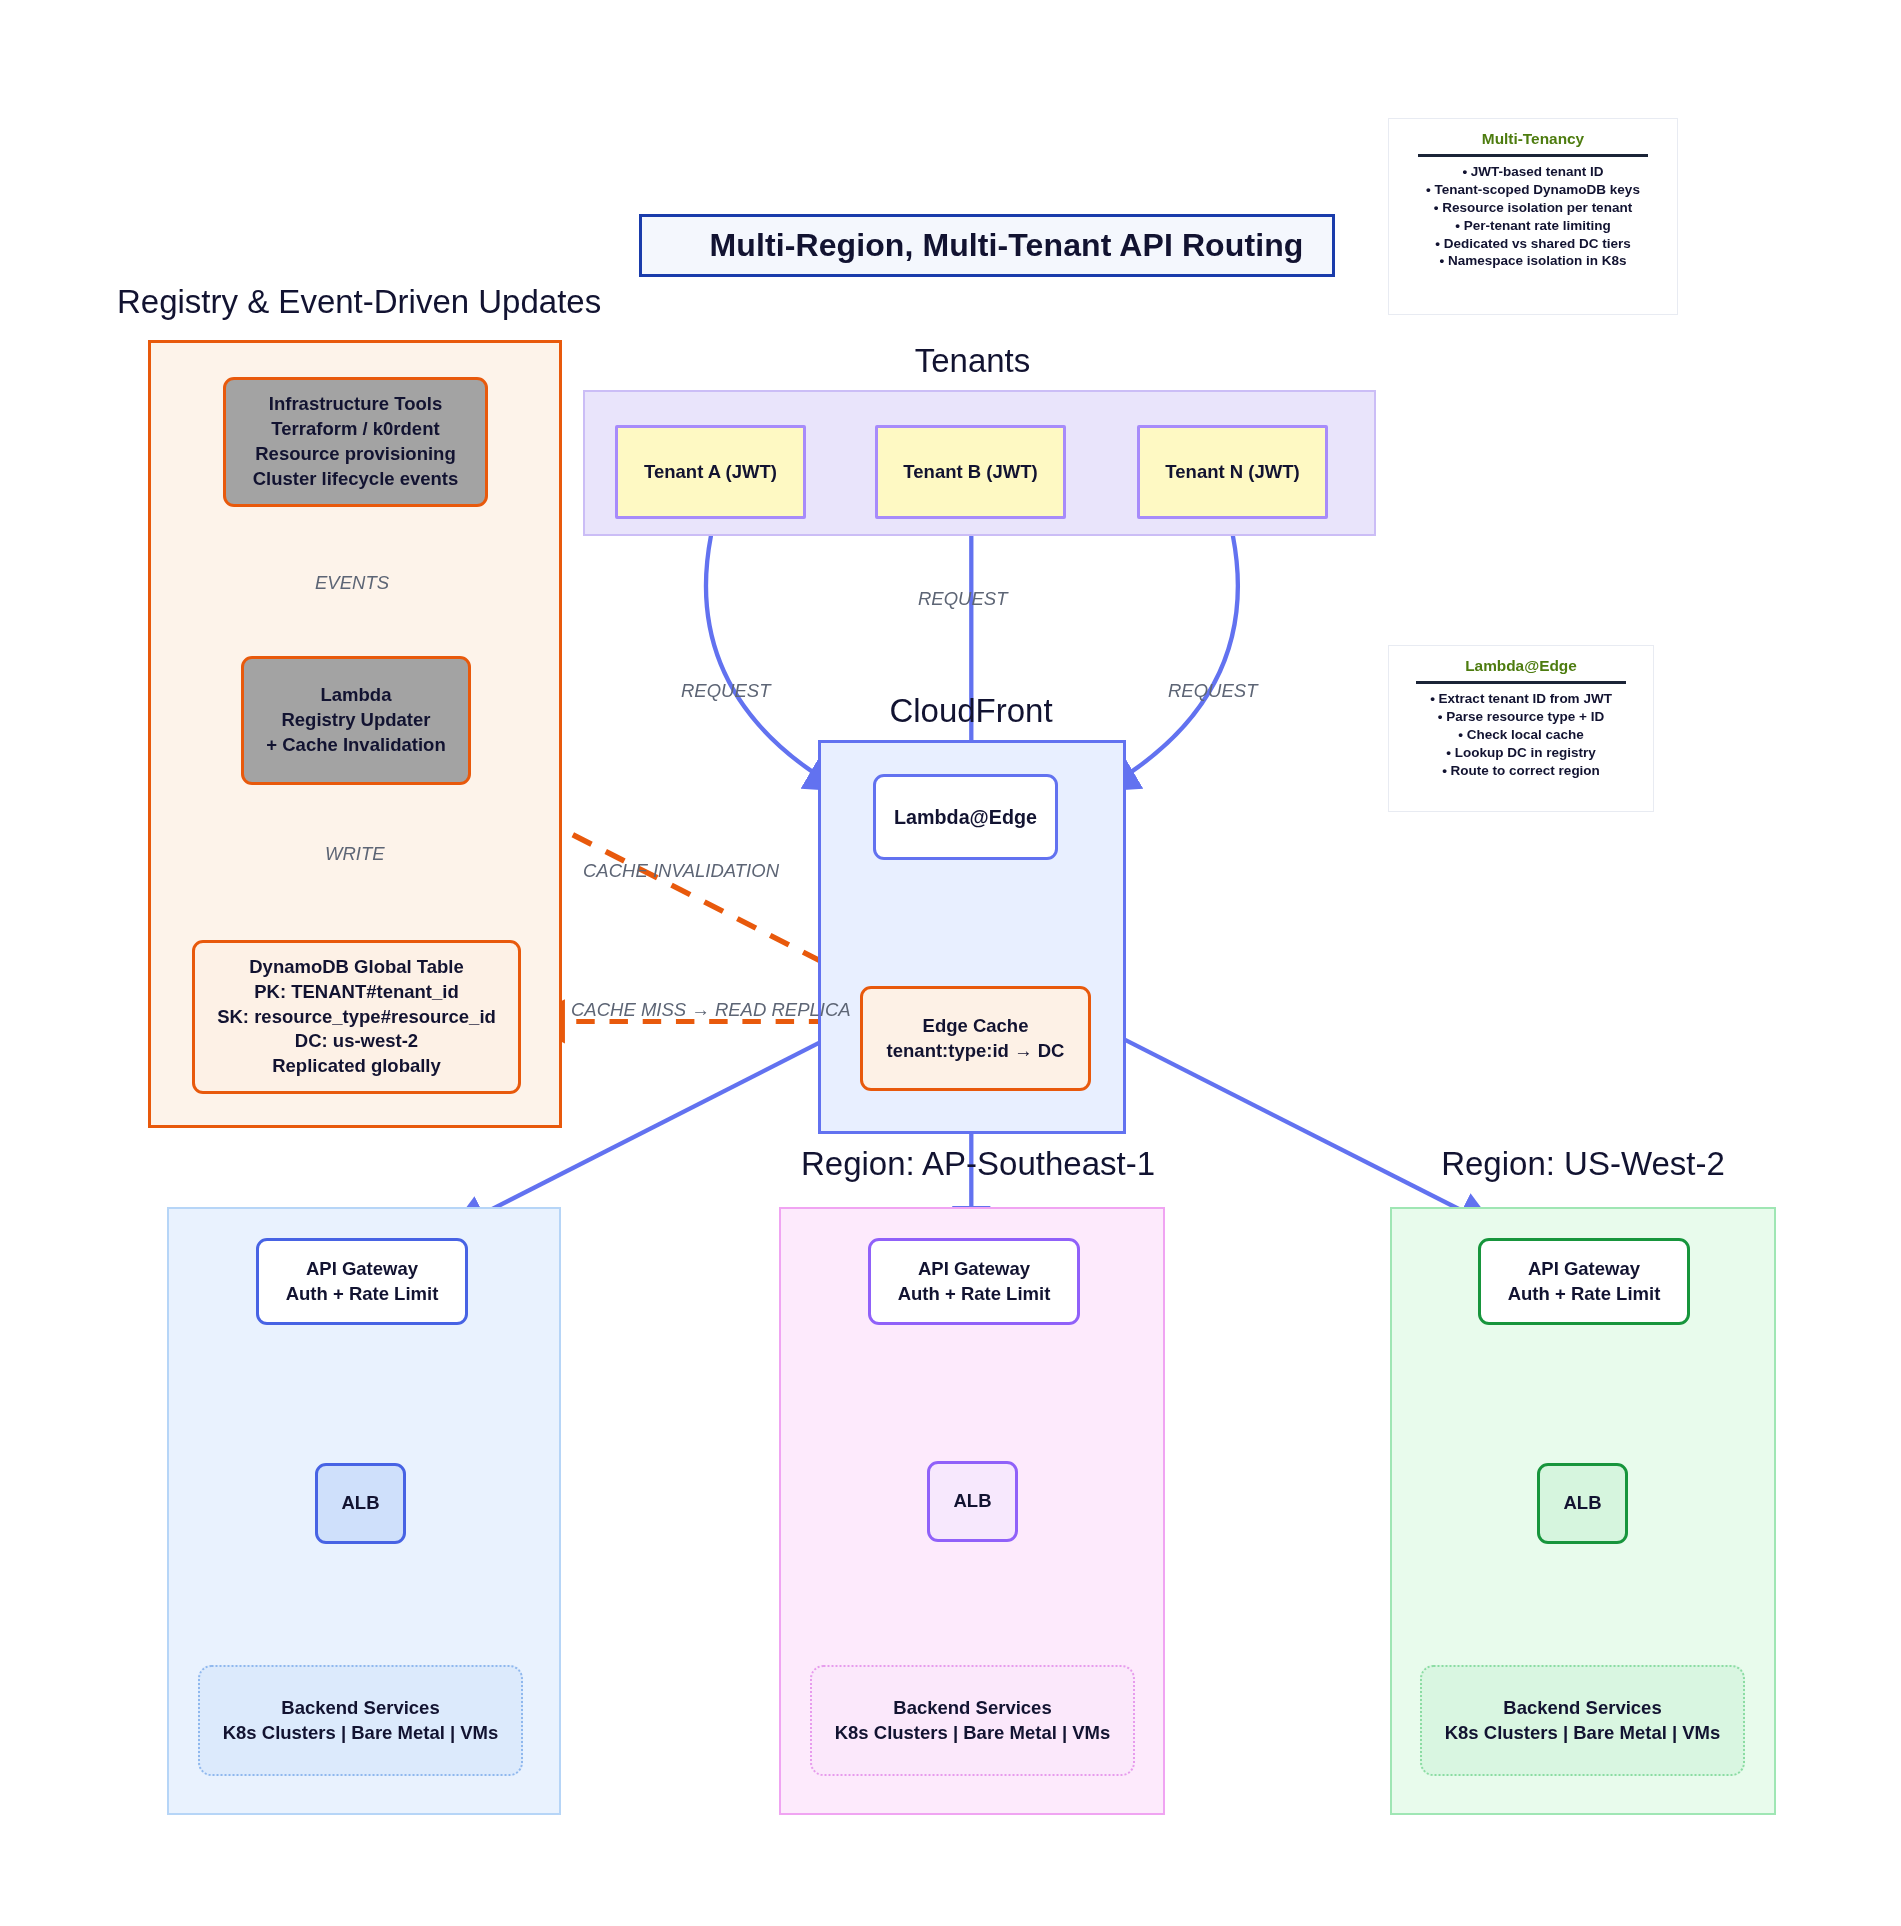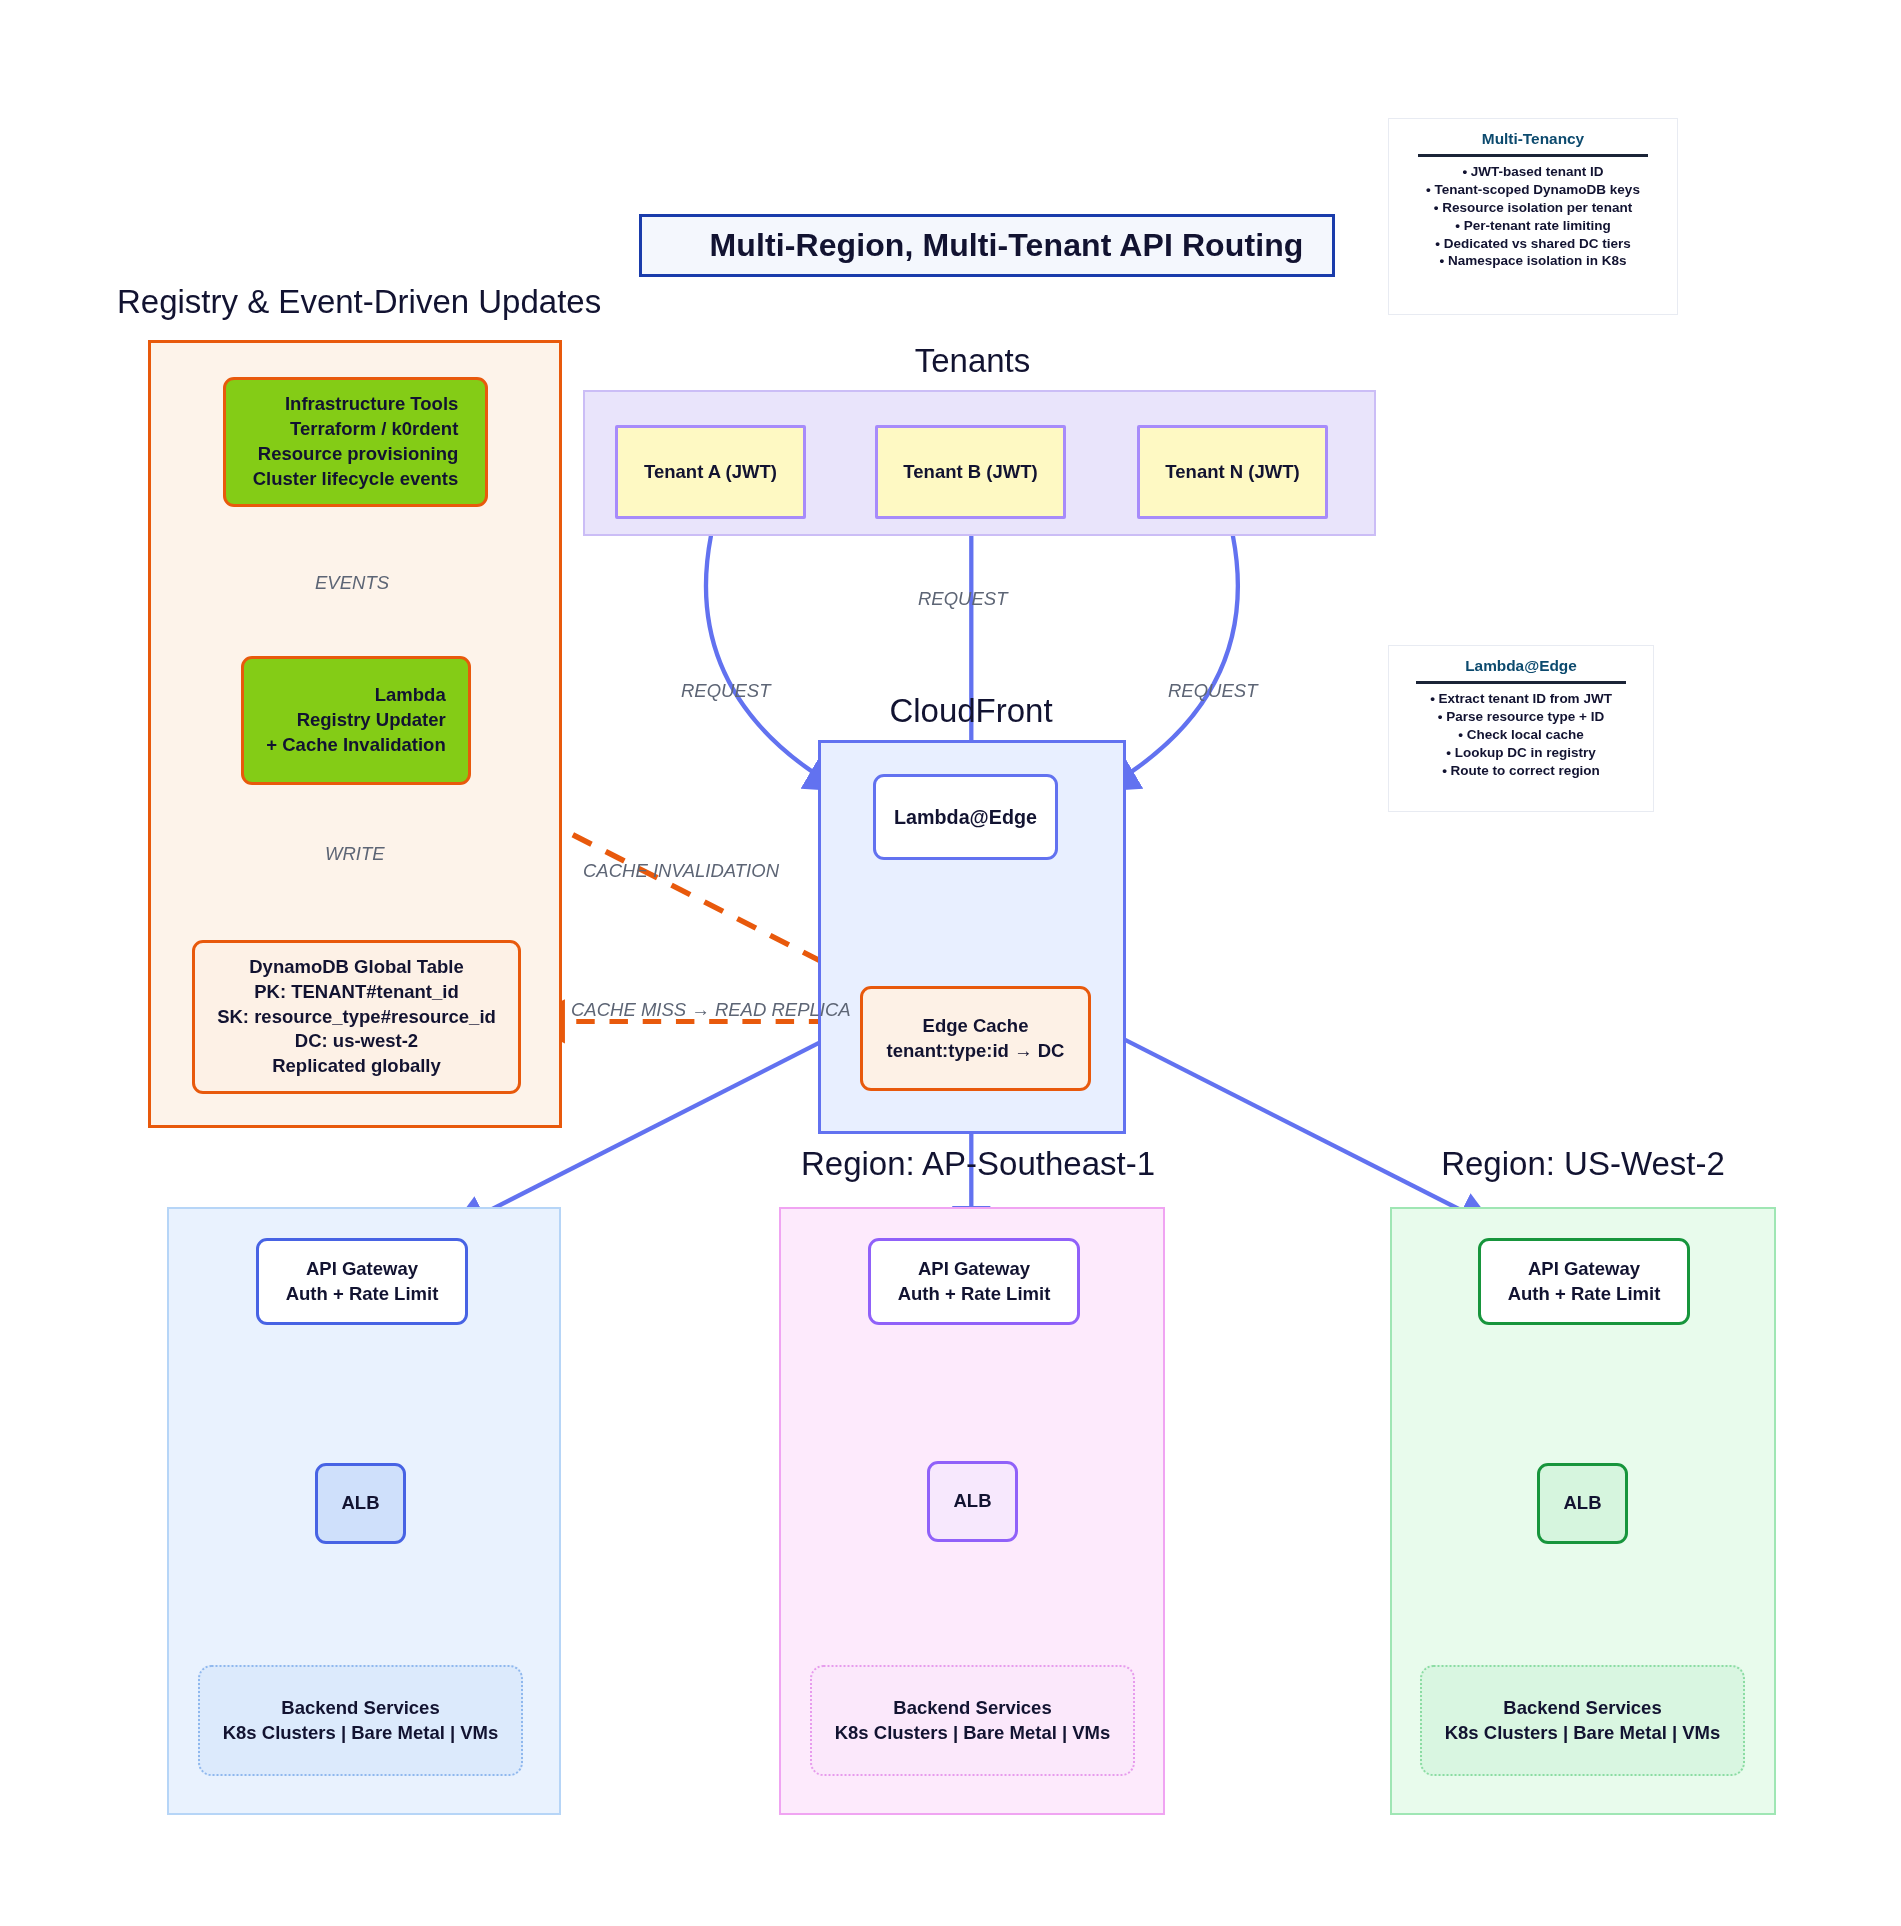--- a/index.html
+++ b/index.html
@@ -15,30 +15,30 @@
   .node .lines{padding:3.7px 8.6px;}
 
   
   #title-banner{position:absolute;left:639px;top:214px;width:651px;height:57px;background:#f4f7fd;
      border:3.7px solid #1a3cab;display:flex;align-items:center;justify-content:center;padding-left:39px;}
   #title-banner span{font-size:32px;font-weight:bold;color:#121331;letter-spacing:0.1px;}
 
   
   .legend{position:absolute;box-sizing:border-box;background:#ffffff;border:1.8px solid #e8ebf2;
      display:flex;flex-direction:column;align-items:center;padding:11px 9.8px;}
-  .legend .lg-title{font-size:15.4px;font-weight:bold;color:#0c4a6e;margin-bottom:3.7px;text-align:center;}
+  .legend .lg-title{font-size:15.4px;font-weight:bold;color:#4d7c0f;margin-bottom:3.7px;text-align:center;}
   .legend .rule{width:86%;height:0;border-top:3.1px solid #1b2437;margin:2.5px 0 6.2px 0;}
   .legend .lg-item{font-size:13.5px;font-weight:bold;color:#121331;line-height:1.32;}
 
   
   .elabel{position:absolute;font-size:18.5px;font-style:italic;color:#5d6575;white-space:nowrap;}
 
   
   .pal-orange-panel{background:#fdf3ea;border:3.7px solid #e8590c;}
-  .pal-orange-node{background:#84cc16;border:3.7px solid #e8590c;border-radius:11px;text-align:right;}
+  .pal-orange-node{background:#a3a3a3;border:3.7px solid #e8590c;border-radius:11px;}
   .pal-orange-fill{background:#fdf1e6;border:3.7px solid #e8590c;border-radius:11px;}
 
   .pal-purple-panel{background:#e9e4fb;border:2.5px solid #cbbdf6;}
   .pal-purple-node{background:#fef9c3;border:3.7px solid #a78bfa;border-radius:2px;align-items:center;}
 
   .pal-blue-panel{background:#e8efff;border:3.1px solid #6272f0;}
   .pal-blue-node{background:#ffffff;border:3.1px solid #6272f0;border-radius:11px;}
 
   .pal-eu-panel{background:#e9f2fe;border:2.5px solid #b6d5f7;}
   .pal-eu-gw{background:#ffffff;border:3.7px solid #4763e4;border-radius:11px;}

